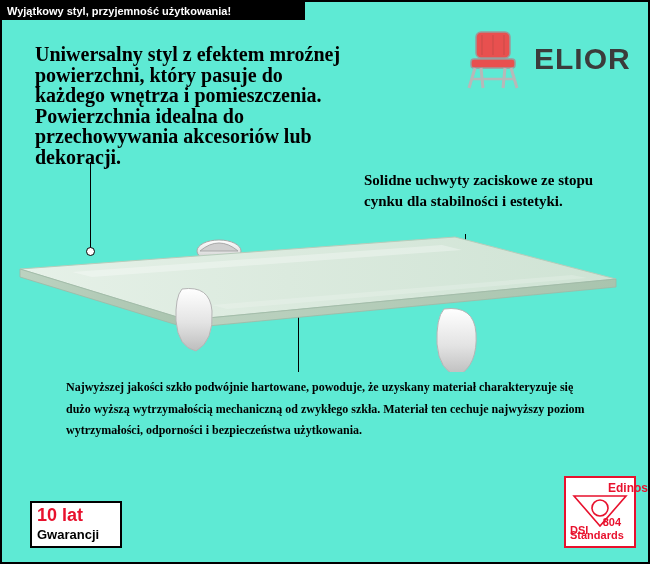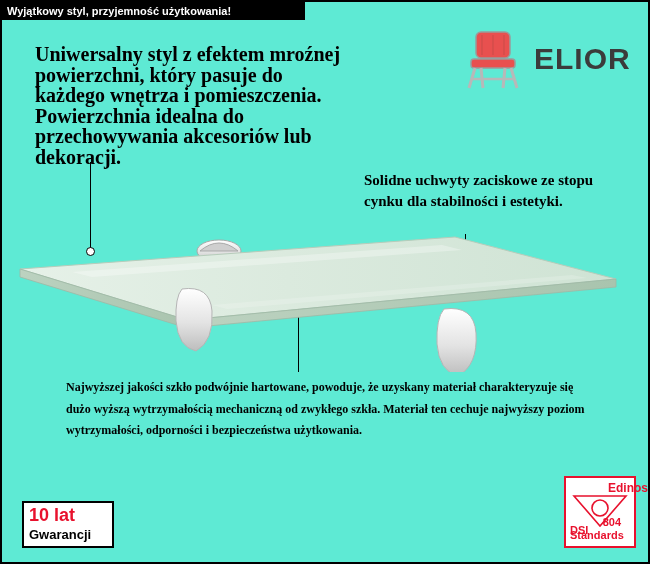--- a/index.html
+++ b/index.html
@@ -126,21 +126,21 @@
     position: absolute;
     left: 10px;
     top: 225px;
     width: 610px;
     height: 145px;
   }
 
   
   .badge-guarantee {
     position: absolute;
-    left: 20px;
+    left: 28px;
     bottom: 14px;
     width: 92px;
     height: 47px;
     border: 2px solid #000000;
     background: #ffffff;
     box-sizing: border-box;
   }
   .badge-guarantee .g-line1 {
     font-family: "Liberation Sans", sans-serif;
     font-weight: bold;

